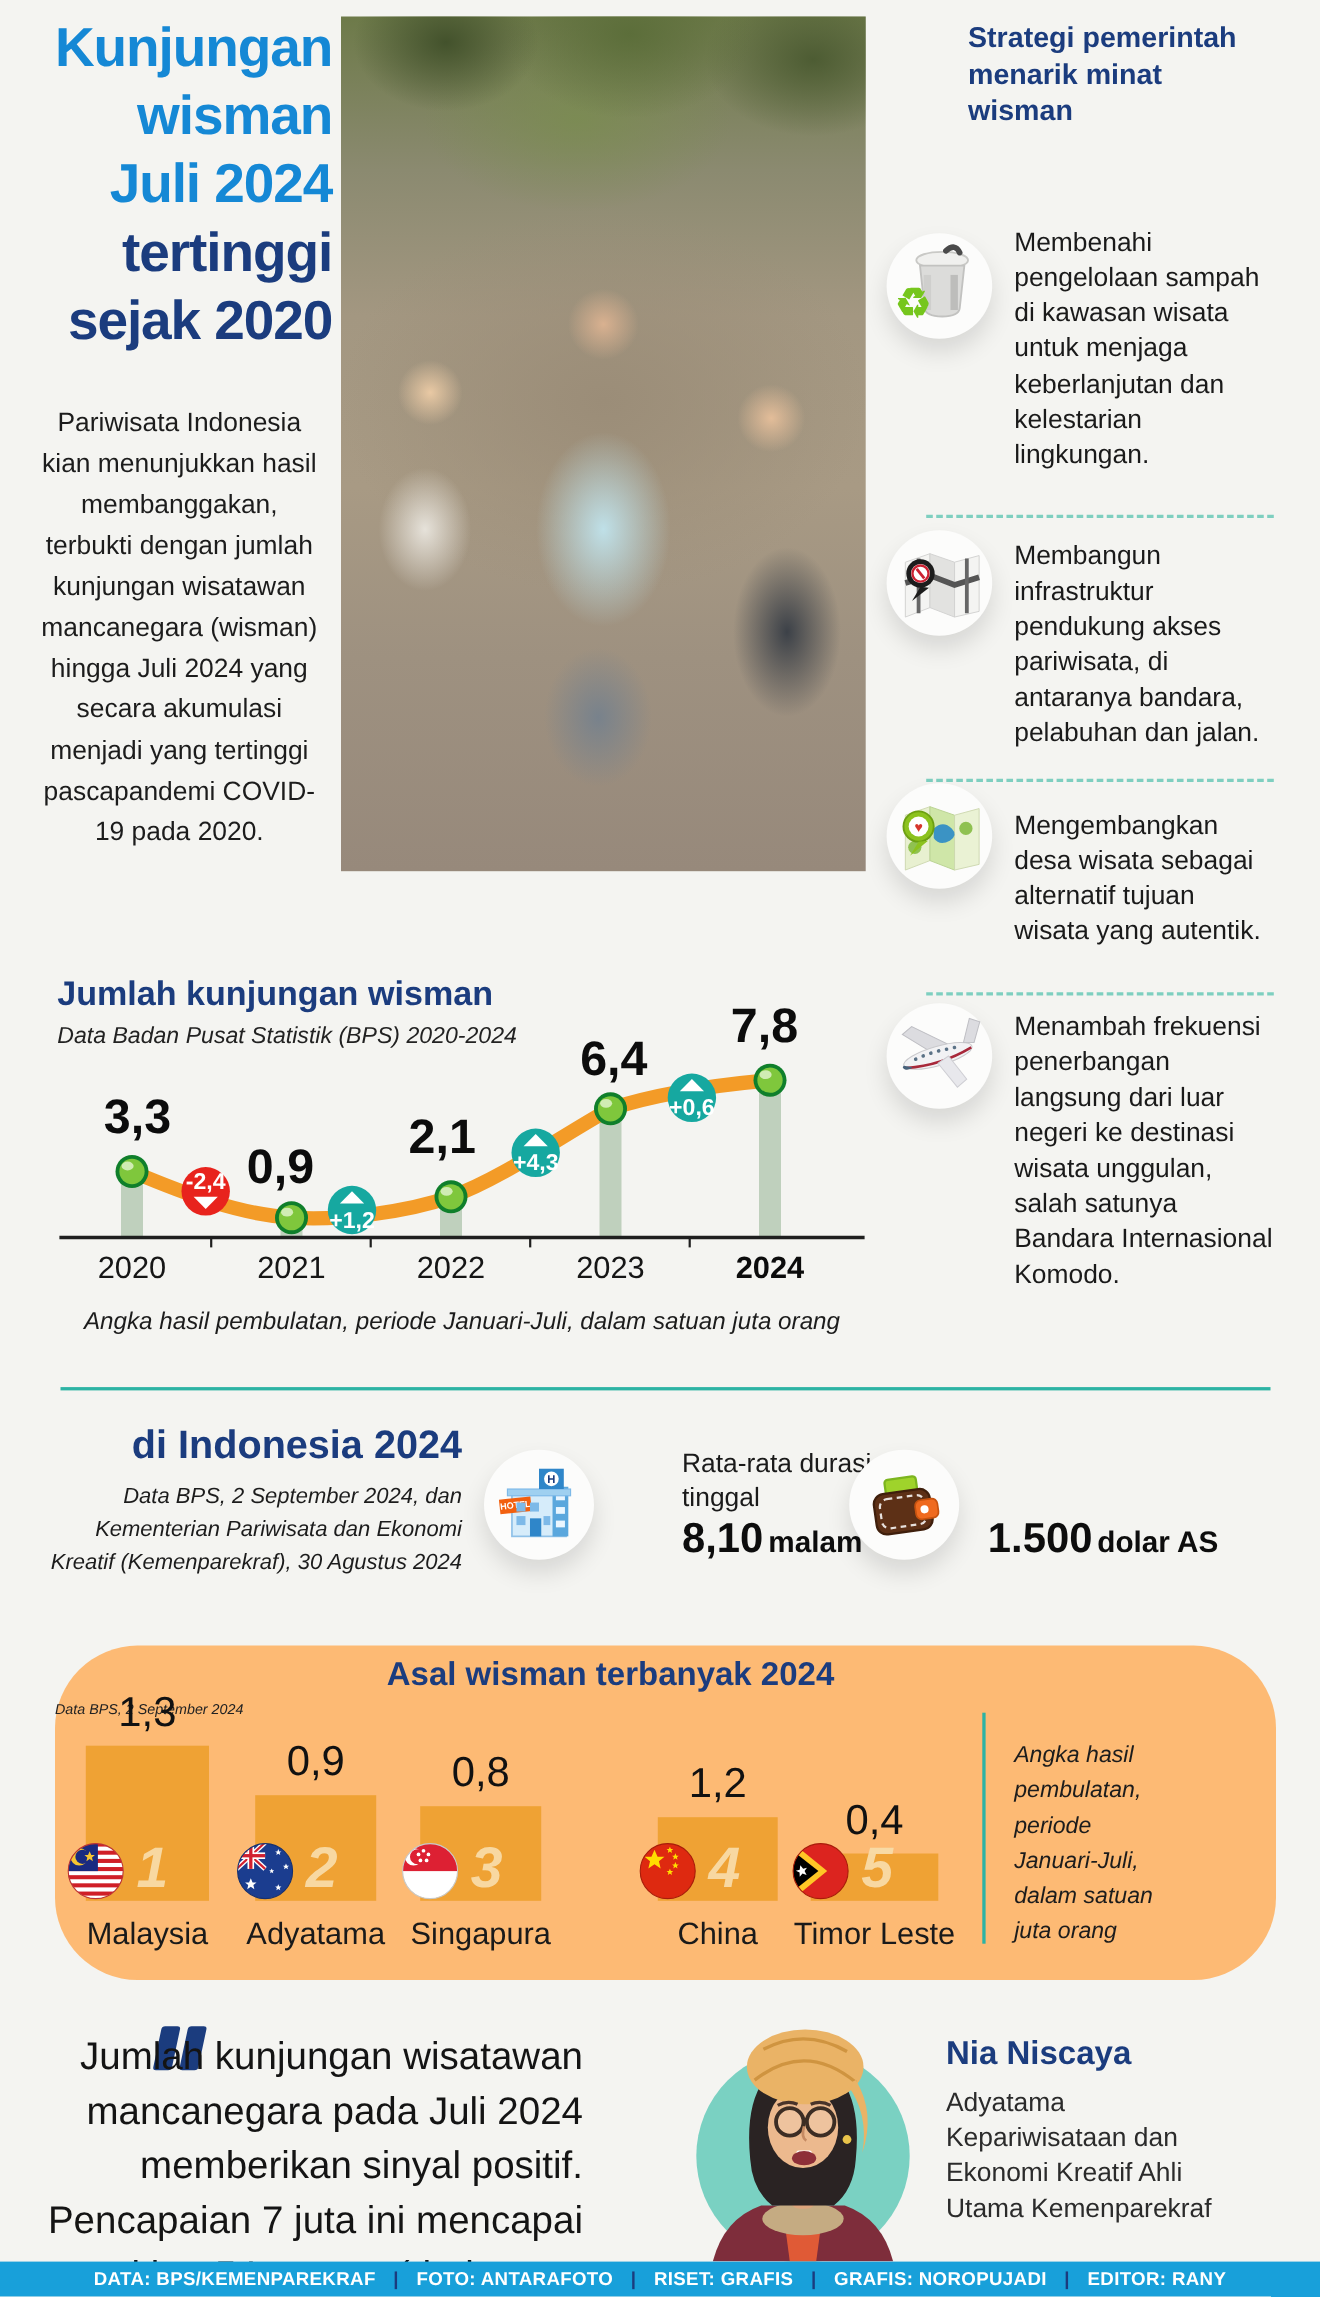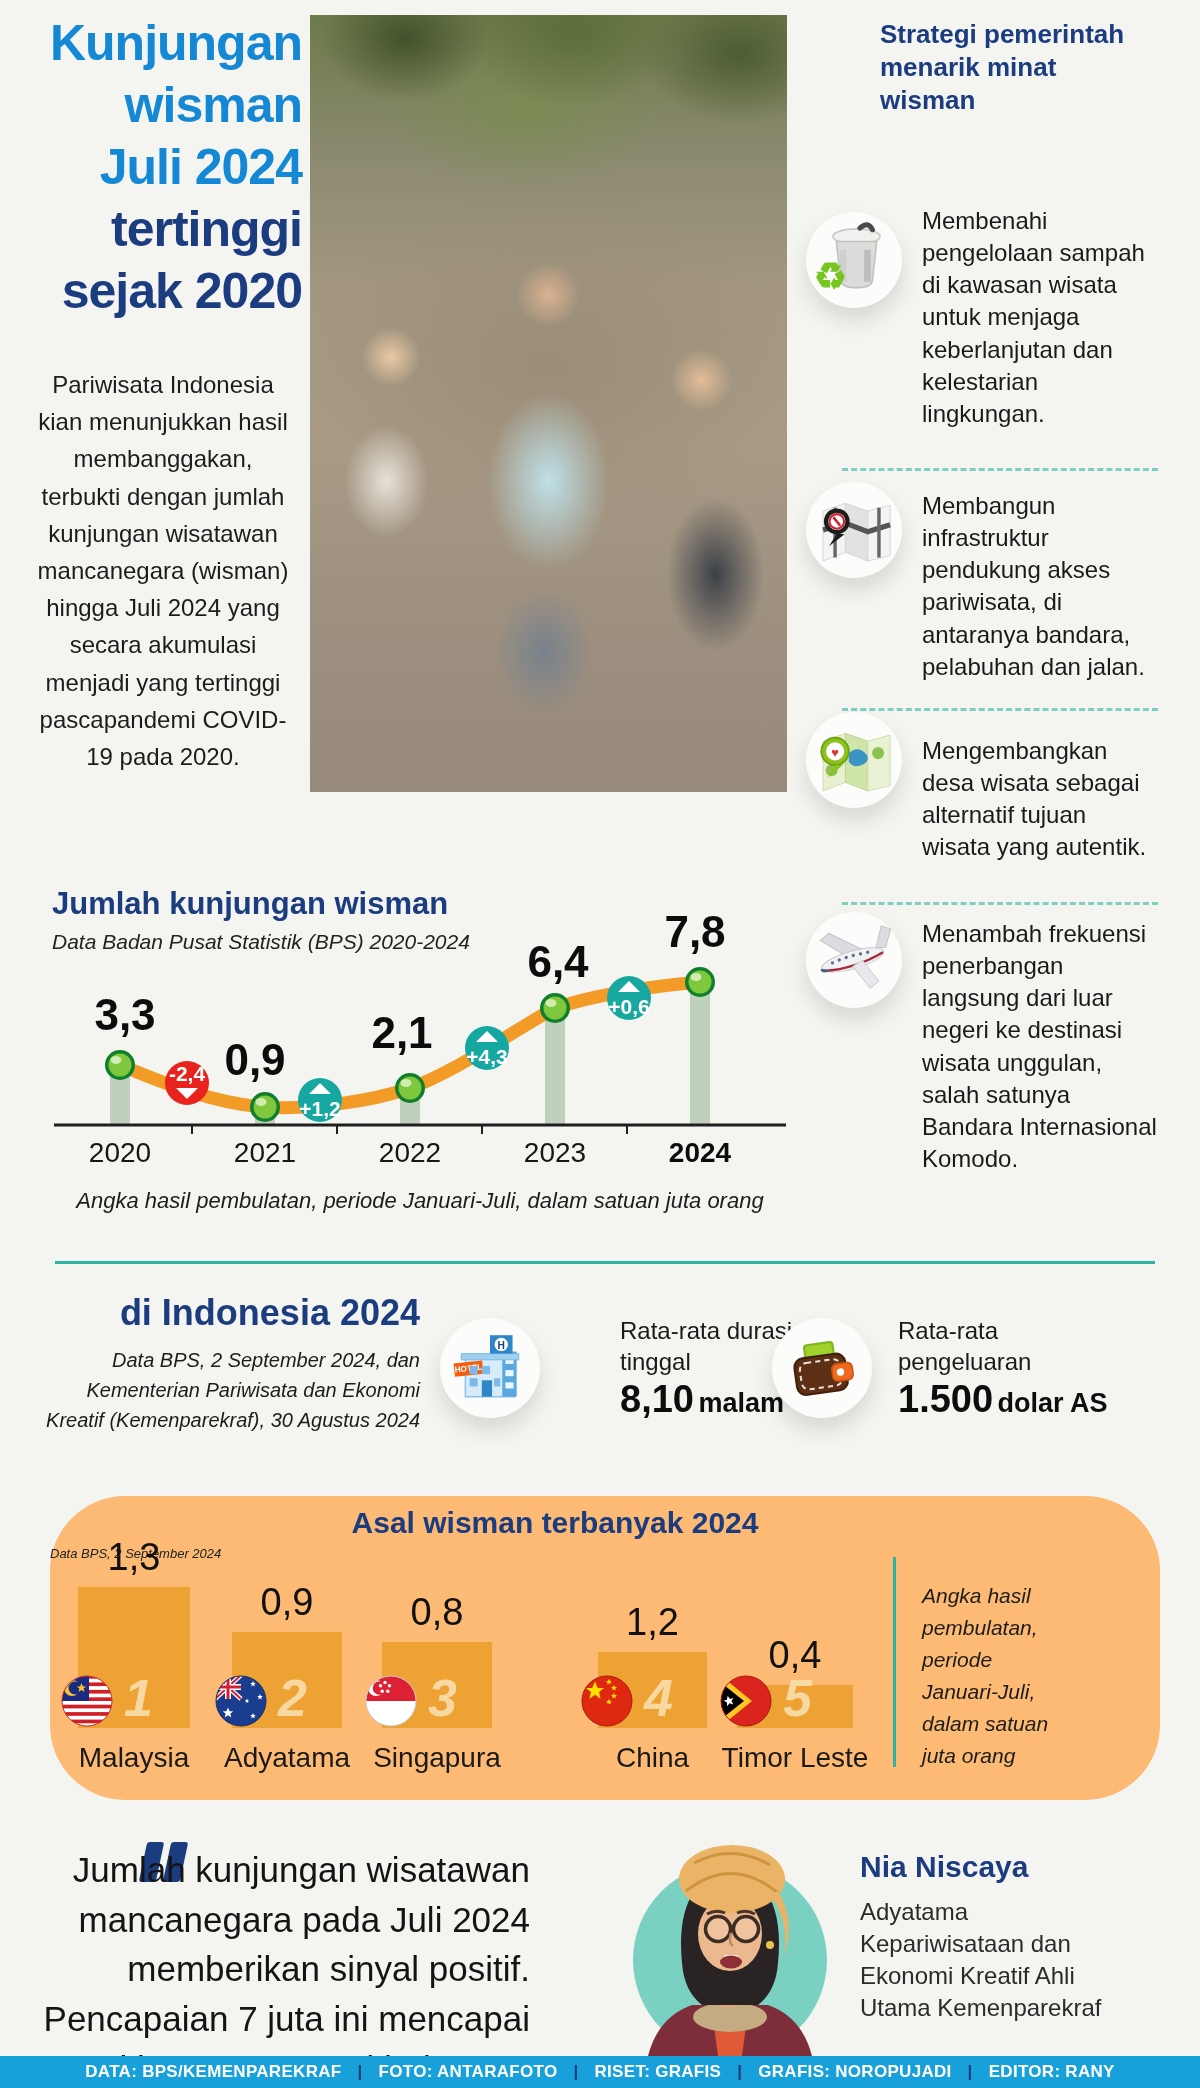--- a/index.html
+++ b/index.html
@@ -273,21 +273,20 @@
     <svg width="82" height="82" viewBox="0 0 80 80">
       <g transform="rotate(-8 40 45)">
         <rect x="26" y="16" width="28" height="18" rx="3" fill="#9fd32b" stroke="#7cb51f" stroke-width="2"></rect>
         <rect x="14" y="28" width="50" height="36" rx="9" fill="#5d3016" stroke="#3f1f0c" stroke-width="2"></rect>
         <rect x="19" y="33" width="40" height="26" rx="7" fill="none" stroke="#ffffff" stroke-width="2" stroke-dasharray="5 4" opacity=".85"></rect>
         <rect x="50" y="38" width="20" height="17" rx="5" fill="#ef6a1f" stroke="#c6520f" stroke-width="1.5"></rect>
         <circle cx="58" cy="46.5" r="3.6" fill="#ffffff"></circle>
       </g>
     </svg>
   </div>
-  <div class="abs stat-label" style="left:898px;top:1315px;width:190px">Rata-rata pengeluaran</div>
   <div class="abs" style="left:898px;top:1378px;width:270px">
     <span class="stat-value">1.500</span>
     <span class="stat-unit">dolar AS</span>
   </div>
 
   <div class="abs bar-card">
     <div class="bc-title navy">Asal wisman terbanyak 2024</div>
     <div class="bc-sub">Data BPS, 2 September 2024</div>
 
     <div class="bar" style="left:28px;width:112px;height:141px">

